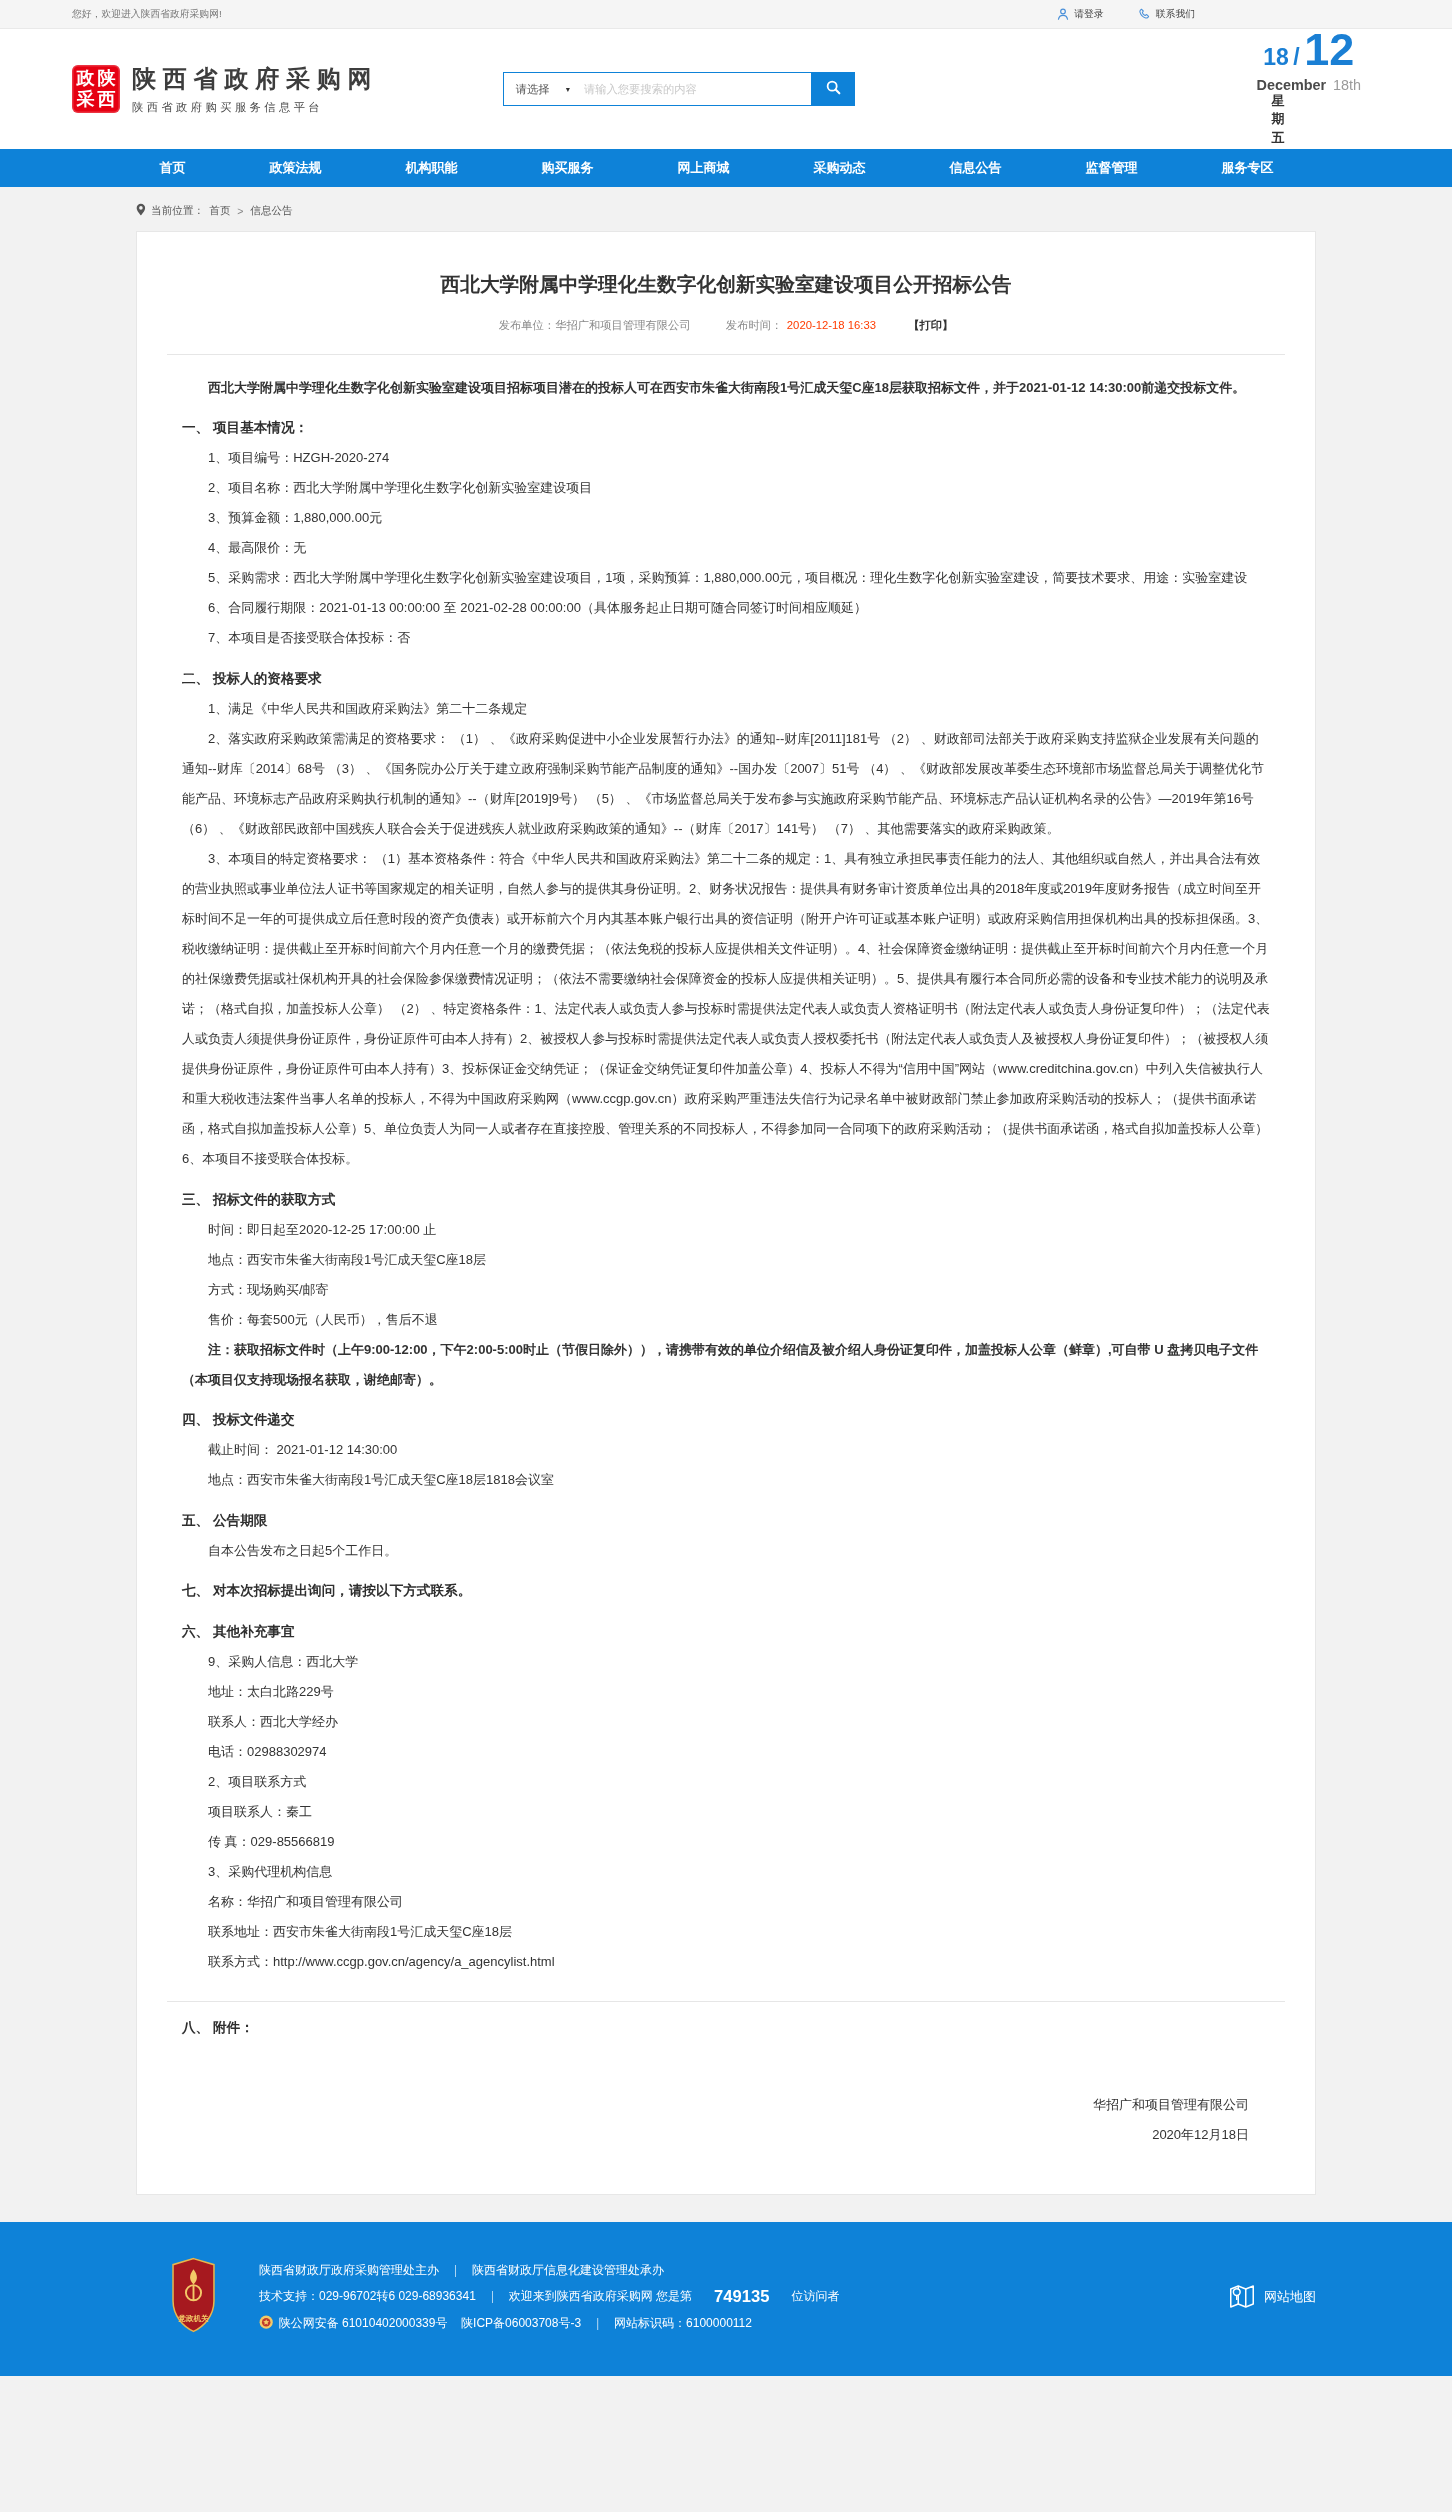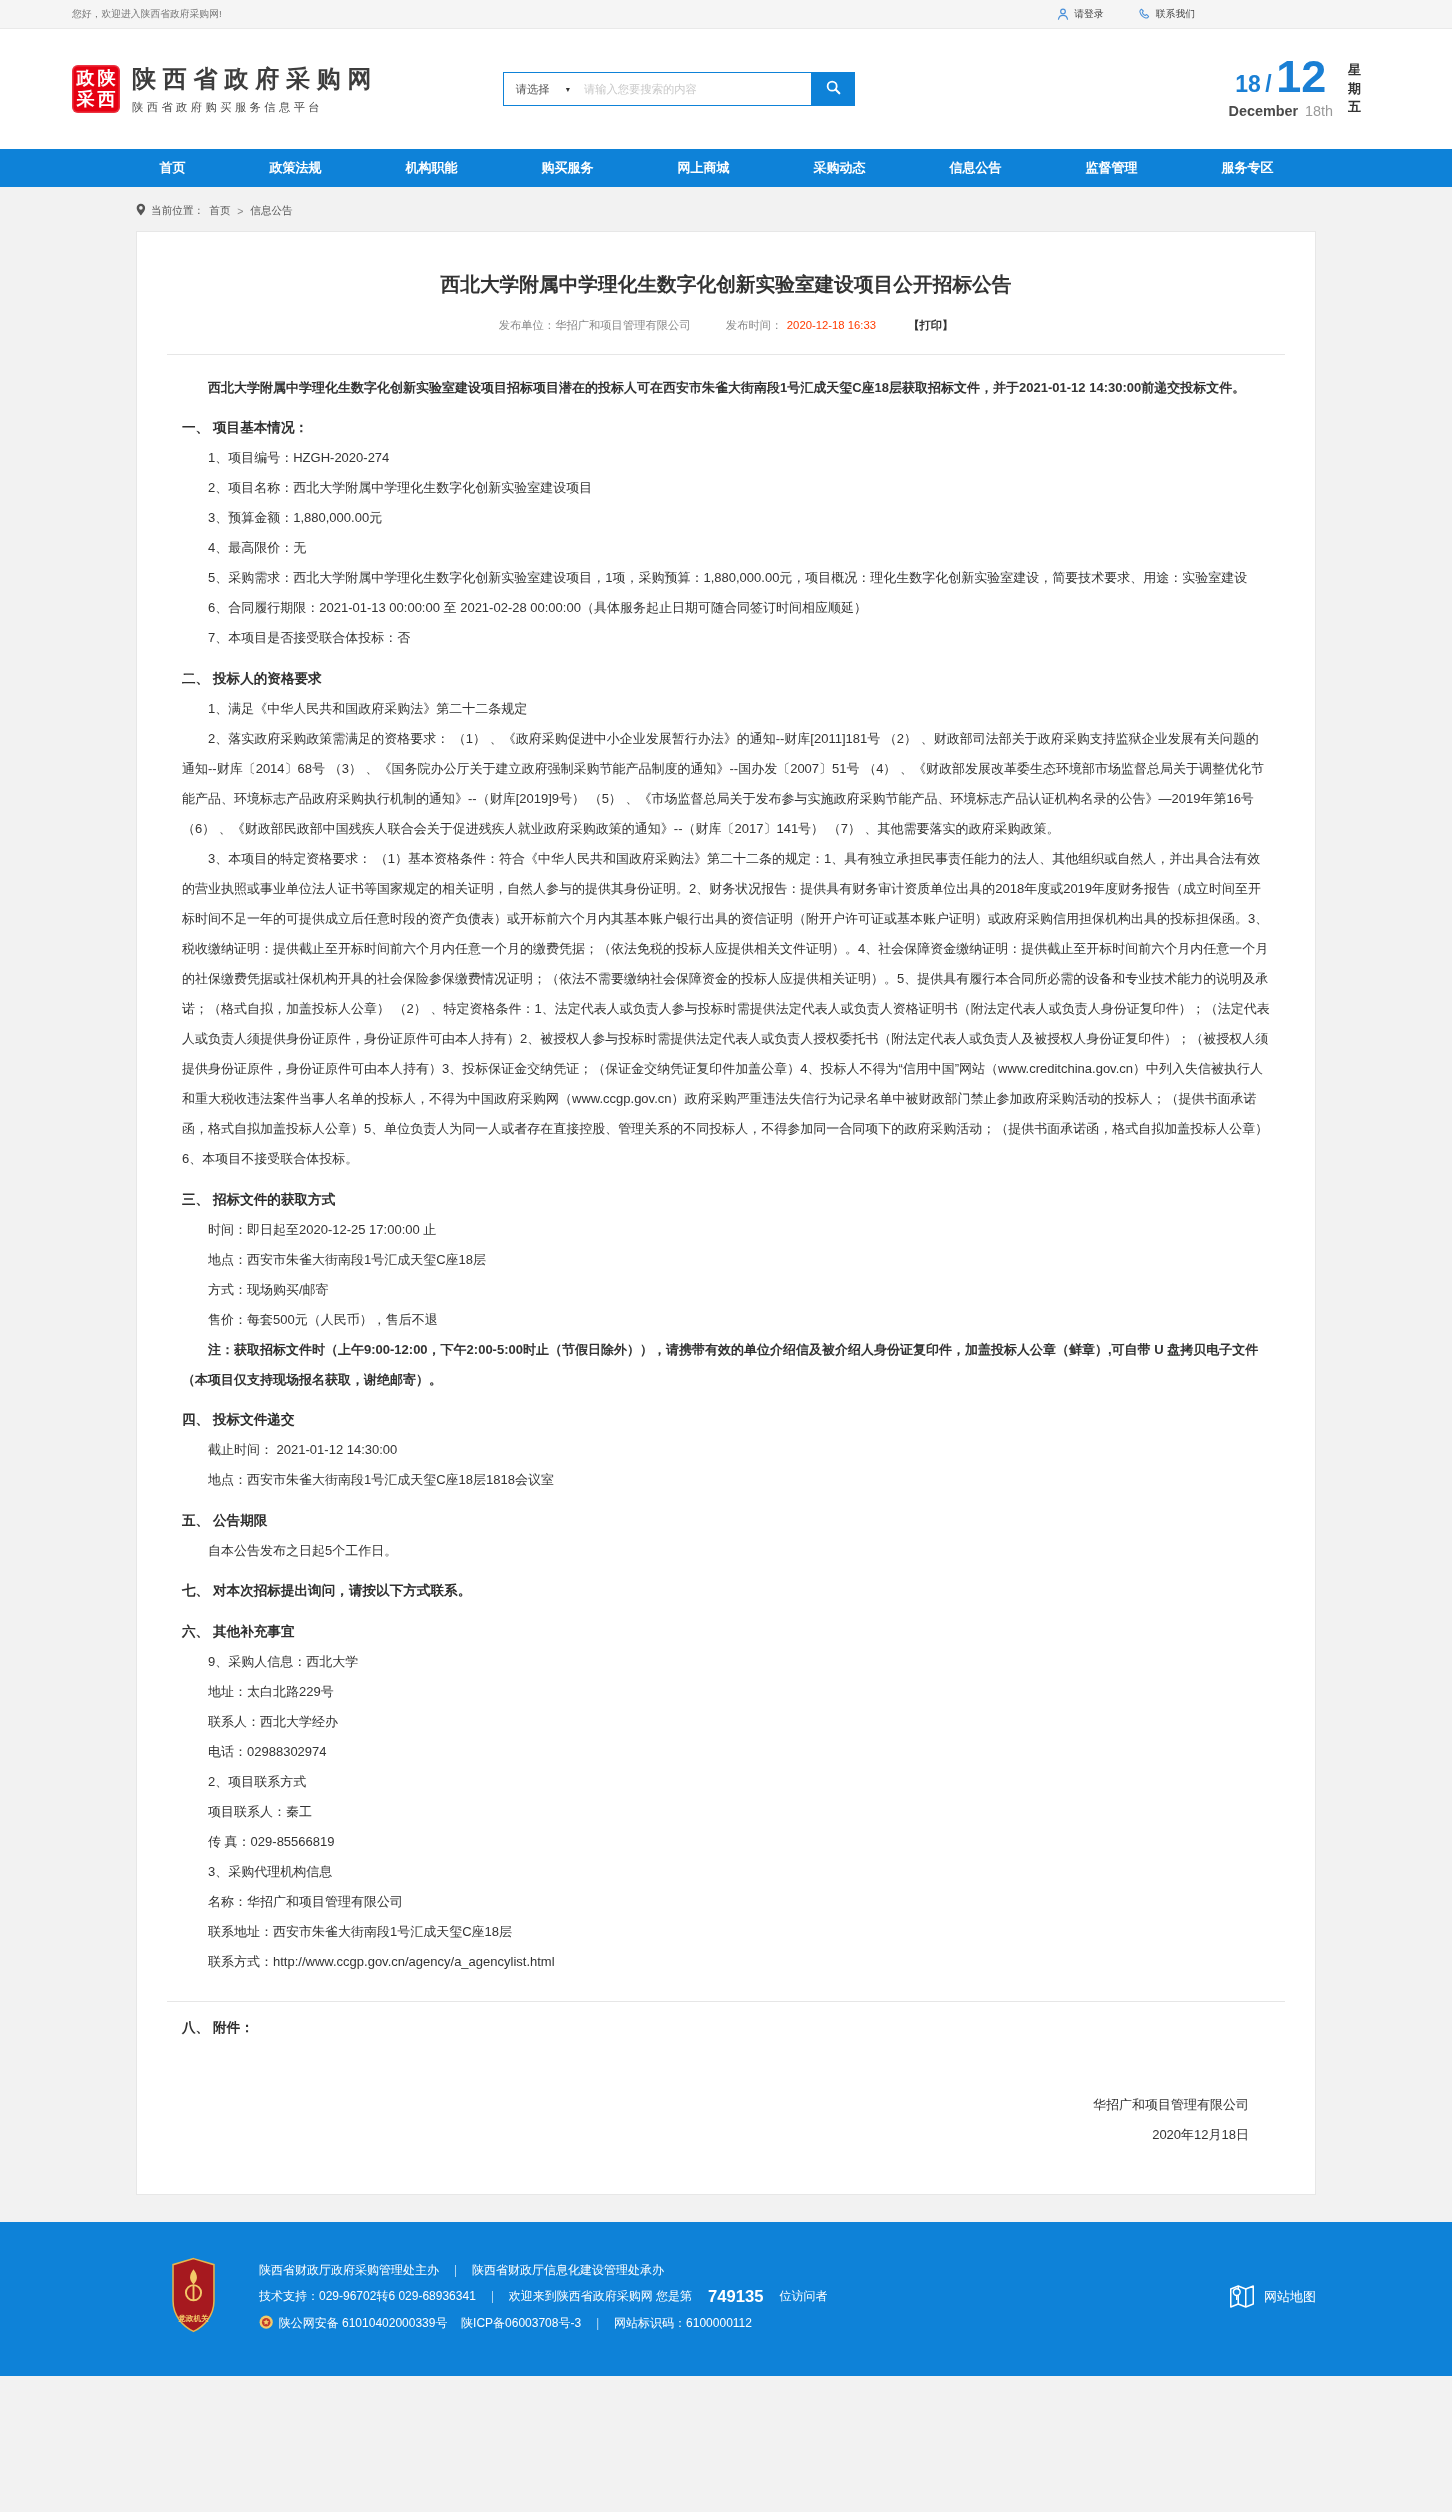--- a/index.html
+++ b/index.html
@@ -31,21 +31,21 @@
   .site-name { font-size:24px; font-weight:bold; color:#3d3d3d; letter-spacing:6.8px; }
   .site-sub { font-size:11.3px; color:#4a4a4a; letter-spacing:3.4px; margin-top:5.3px; }
 
   .search { margin-left:125px; width:352px; height:34px; border:1.5px solid #0e82d8; background:#fff; display:flex; align-items:center; }
   .search-select { display:flex; align-items:center; gap:15px; padding:0 10.6px 0 11.3px; font-size:11.3px; color:#555; cursor:pointer; white-space:nowrap; }
   .search-caret { font-size:6.8px; color:#333; }
   .search-input { flex:1; height:100%; border:none; outline:none; font-size:11.3px; color:#333; min-width:0; }
   .search-input::placeholder { color:#c9c9c9; }
   .search-btn { width:43px; height:100%; background:#0e82d8; border:none; display:flex; align-items:center; justify-content:center; cursor:pointer; flex:none; }
 
-  .datebox { margin-left:auto; display:flex; align-items:center; }
+  .datebox { margin-left:auto; display:flex; align-items:flex-start;flex-direction:column; }
   .date-main { text-align:center; }
   .date-top { display:flex; align-items:flex-end; justify-content:center; color:#1a7fd4; font-weight:bold; }
   .date-day { font-size:23px; line-height:1; }
   .date-sep { font-size:23px; line-height:1; margin:0 4.5px; }
   .date-month { font-size:45px; line-height:.82; }
   .date-en { margin-top:7.6px; font-size:14.4px; font-weight:bold; color:#4a4a4a; }
   .date-en .nth { color:#9a9a9a; font-weight:normal; margin-left:6.8px; }
   .weekday { margin-left:15px; display:flex; flex-direction:column; gap:2.3px; }
   .weekday span { font-size:13px; font-weight:bold; color:#333; line-height:1.25; }
 
@@ -76,21 +76,21 @@
   .attach-divider { border:none; border-top:0.8px solid #e6e6e6; margin:24px -15px 4.5px; }
   .signoff { text-align:right; padding-right:21px; margin-top:47px; line-height:30px; font-size:13px; }
 
   
   .footer { background:#0e82d8; padding:32px 0 36px; color:#fff; }
   .footer-inner { width:1180px; margin:0 auto; display:flex; align-items:center; padding-left:34px; }
   .emblem { flex:none; margin-right:42px; }
   .footer-lines { font-size:12px; }
   .fline { display:flex; align-items:center; margin:6.8px 0; min-height:19.7px; }
   .fline .bar { margin:0 10.6px; opacity:.85; }
-  .fline .count { font-size:16.6px; font-weight:bold; margin:0 16px; }
+  .fline .count { font-size:16.6px; font-weight:bold; margin:0 22px; }
   .fline .gap { margin-right:13.6px; display:flex; align-items:center; gap:5.3px; }
   .sitemap { margin-left:auto; display:flex; align-items:center; gap:6.8px; font-size:13px; cursor:pointer; }
 </style>
 </head>
 <body>
 
 <div class="topbar">
   <div class="topbar-inner">
     <span>您好，欢迎进入陕西省政府采购网!</span>
     <div class="topbar-right">

